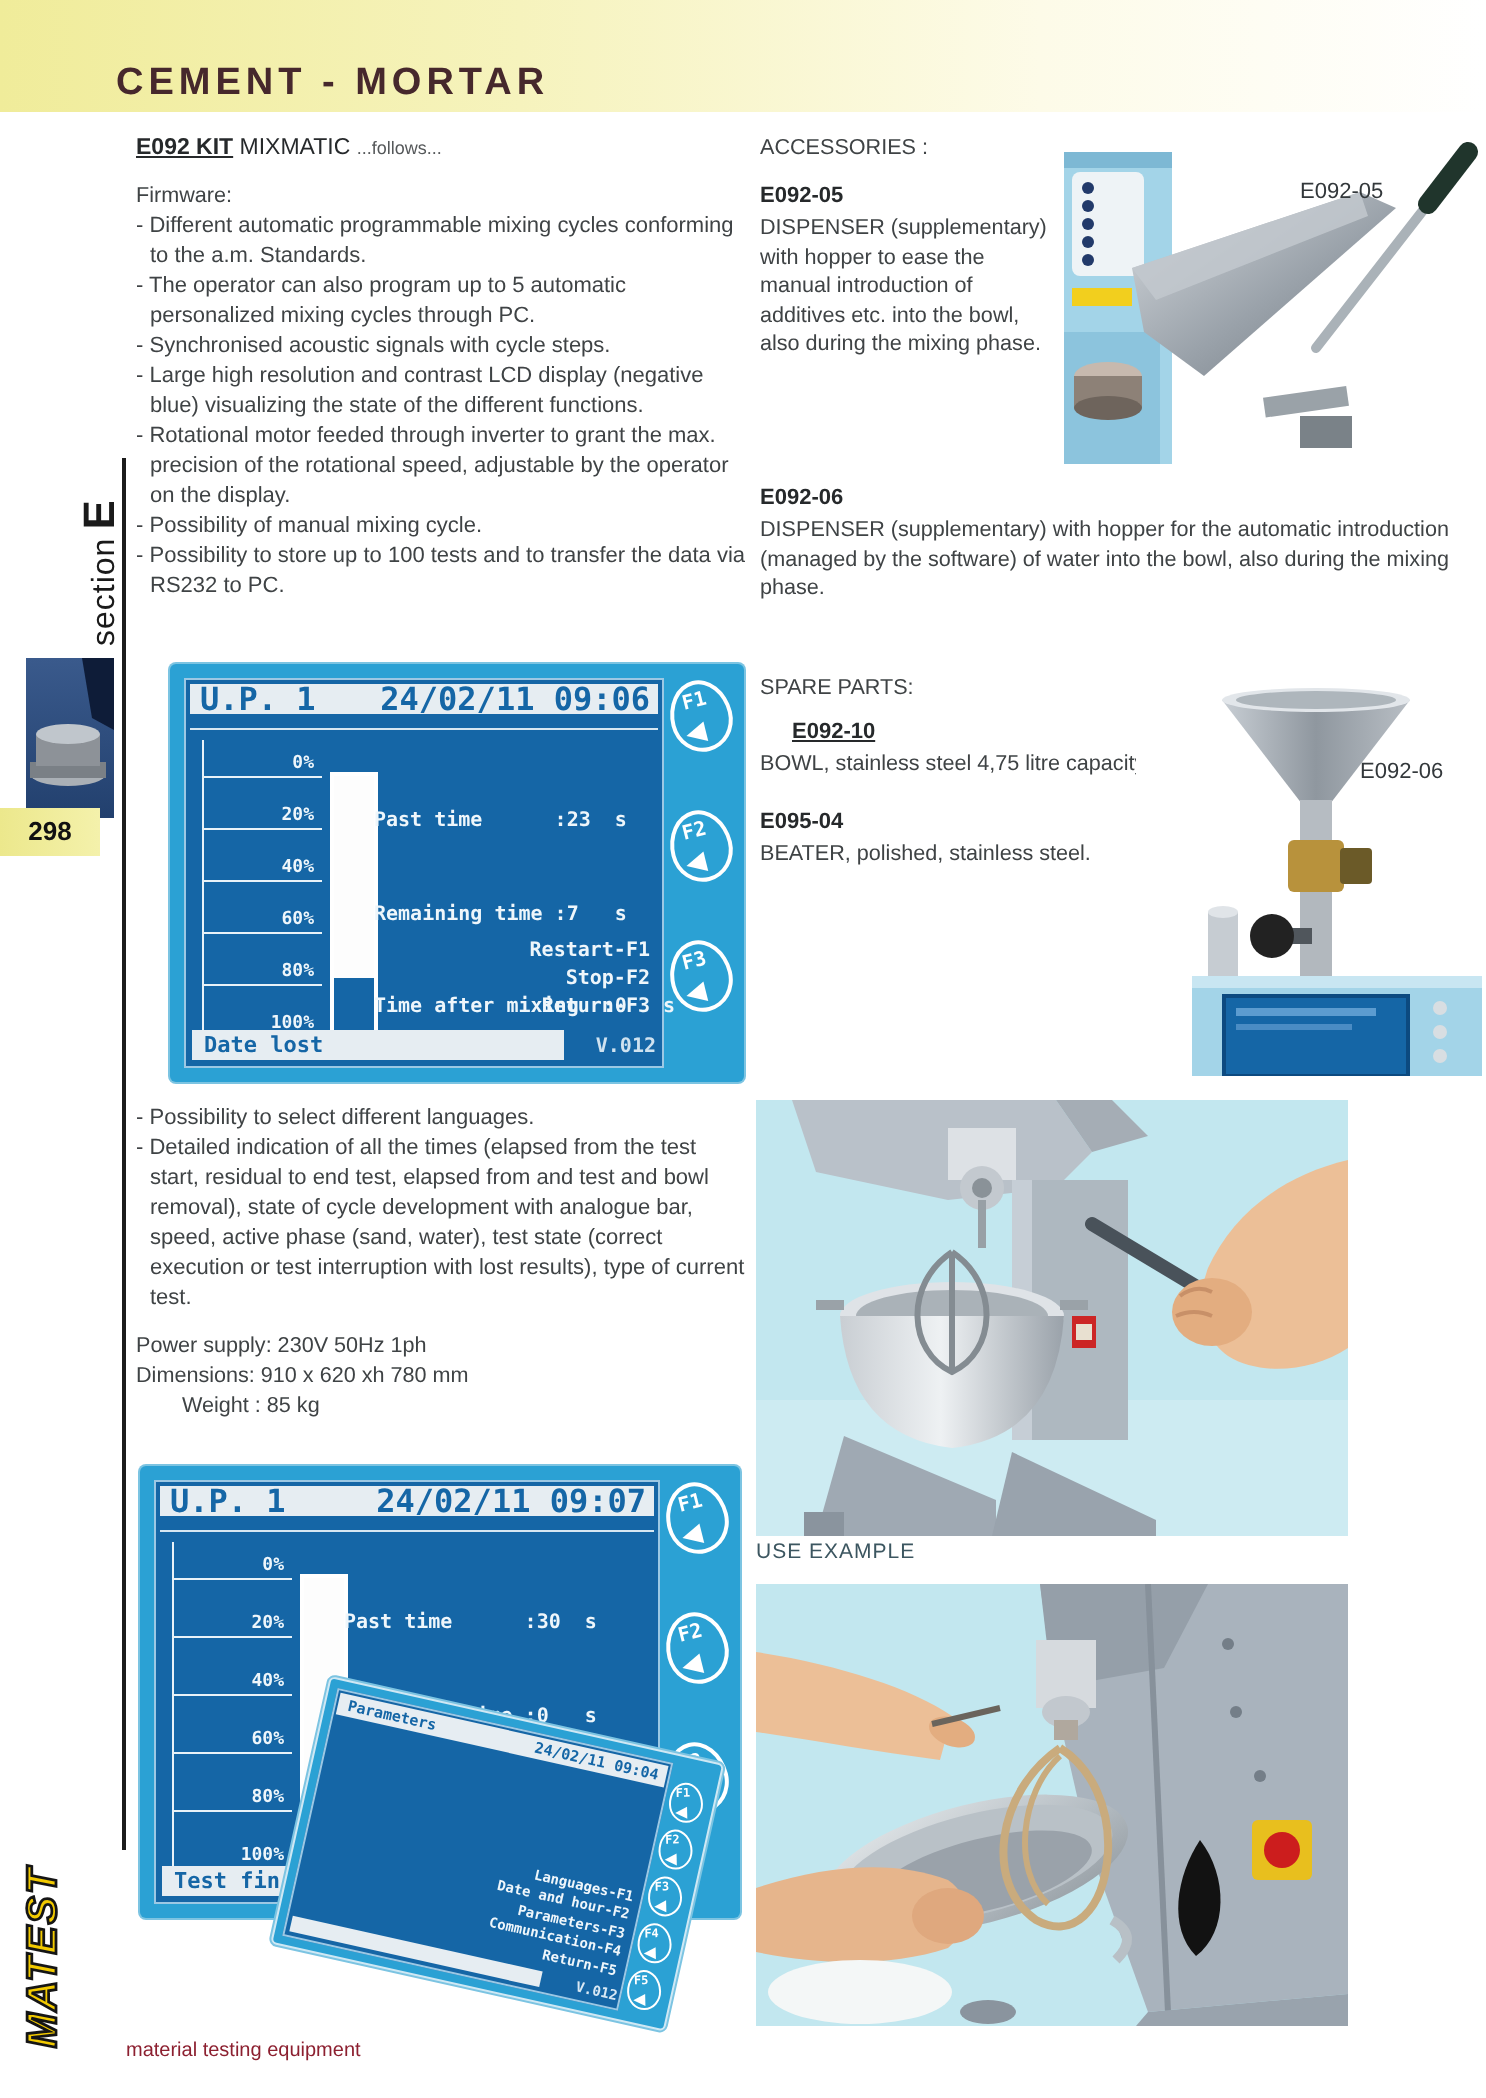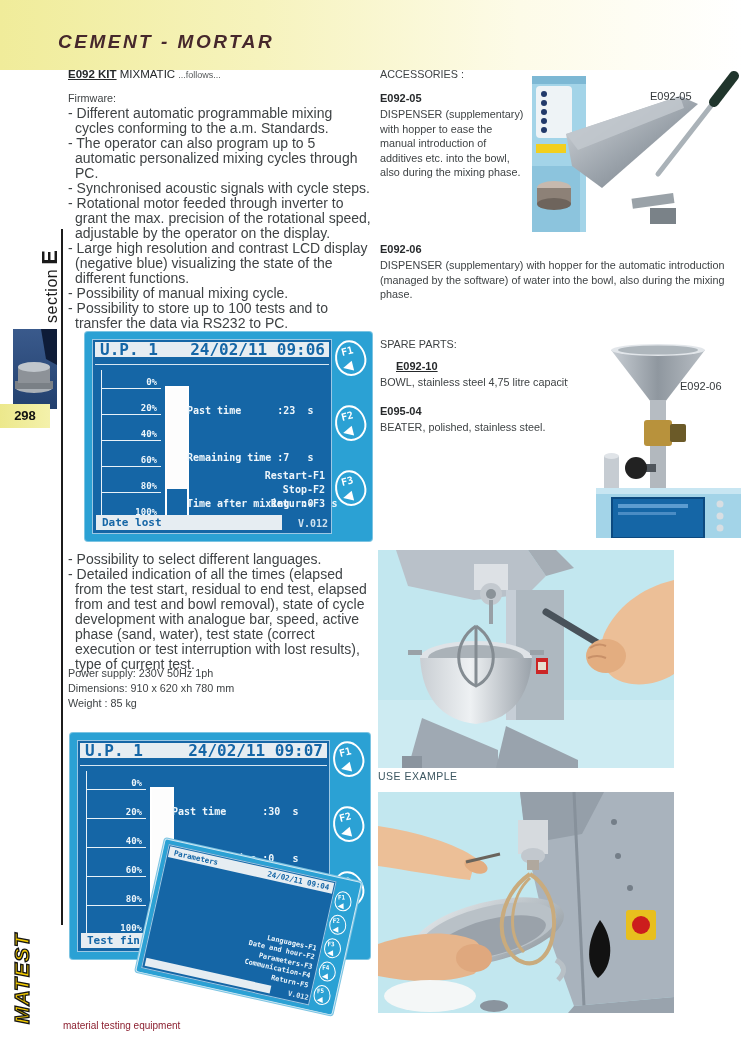--- a/index.html
+++ b/index.html
@@ -1,22 +1,22 @@
 <!DOCTYPE html>
 <html><head>
 <meta charset="utf-8">
 <style>
   html,body{margin:0;padding:0;background:#fff;}
   .page{position:relative;width:743px;height:1049px;background:#fff;overflow:hidden;
         font-family:"Liberation Sans",sans-serif;color:#3f4345;}
   .abs{position:absolute;}
 
   
-  .topbar{position:absolute;left:0;top:0;width:743px;height:70px;
-          background:linear-gradient(to right,#f0ec9a 0%,#f6f3bd 35%,#fdfbe8 70%,#ffffff 100%);font-style:italic;}
+  .topbar{position:absolute;left:0;top:0;width:743px;height:56px;
+          background:linear-gradient(to right,#f0ec9a 0%,#f6f3bd 35%,#fdfbe8 70%,#ffffff 100%);}
   .page-title{position:absolute;left:58px;top:31px;font-size:19px;font-weight:700;
               letter-spacing:2.5px;color:#46282c;}
 
   
   .section-label{position:absolute;left:37px;top:323px;transform:rotate(-90deg);
                  transform-origin:0 0;white-space:nowrap;font-size:16px;color:#1a1a1a;letter-spacing:.5px;}
   .section-label .sec-e{font-size:22px;font-weight:700;margin-left:4px;}
   .vline{position:absolute;left:61px;top:229px;width:2px;height:696px;background:#1c1c1c;}
   .thumb{position:absolute;left:13px;top:329px;width:44px;height:80px;}
   .pagenum{position:absolute;left:0;top:404px;width:50px;height:24px;line-height:24px;
@@ -26,21 +26,21 @@
         white-space:nowrap;font-size:21px;font-weight:900;font-style:italic;letter-spacing:1px;
         color:#f2ca00;-webkit-text-stroke:1.4px #151515;}
   .footer-text{position:absolute;left:63px;top:1020px;font-size:10px;color:#8c2030;}
 
   
   .prod-head{position:absolute;left:68px;top:68px;font-size:11.5px;color:#26292b;}
   .prod-head .code{font-weight:700;text-decoration:underline;}
   .prod-head .follows{font-size:9px;color:#55585a;}
   .small-label{font-size:10.8px;color:#3f4345;}
   .blist{position:absolute;margin:0;padding:0;list-style:none;width:306px;
-         font-size:14px;line-height:15px;color:#3f4345;}
+         font-size:11px;line-height:15px;color:#3f4345;}
   .blist li{text-indent:-7px;padding-left:7px;}
   .blist li::before{content:"- ";}
   .spec-line{position:absolute;left:68px;font-size:10.8px;line-height:15px;color:#3f4345;}
 
   .rc-label{position:absolute;font-size:10.8px;color:#3f4345;}
   .rc-code{position:absolute;font-size:11px;font-weight:700;color:#26292b;}
   .rc-desc{position:absolute;font-size:10.8px;line-height:14.5px;color:#3f4345;}
   .photo-label{position:absolute;font-size:11px;color:#33383b;}
   .use-example{position:absolute;left:378px;top:770px;font-size:10.5px;color:#3c5660;letter-spacing:.5px;}
 
@@ -135,22 +135,22 @@
     <span>MIXMATIC</span>
     <span class="follows">...follows...</span>
   </div>
 
   <div class="small-label abs" style="left:68px;top:92px;">Firmware:</div>
 
   <ul class="blist" style="left:68px;top:106px;">
     <li>Different automatic programmable mixing cycles conforming to the a.m. Standards.</li>
     <li>The operator can also program up to 5 automatic personalized mixing cycles through PC.</li>
     <li>Synchronised acoustic signals with cycle steps.</li>
+    <li>Large high resolution and contrast LCD display (negative blue) visualizing the state of the different functions.</li>
     <li>Rotational motor feeded through inverter to grant the max. precision of the rotational speed, adjustable by the operator on the display.</li>
-    <li>Large high resolution and contrast LCD display (negative blue) visualizing the state of the different functions.</li>
     <li>Possibility of manual mixing cycle.</li>
     <li>Possibility to store up to 100 tests and to transfer the data via RS232 to PC.</li>
   </ul>
 
   <div class="lcd" style="left:85px;top:332px;width:287px;height:209px;">
     <div class="lcd-inner">
       <div class="lcd-head">
         <span class="t">U.P. 1</span>
         <span class="d">24/02/11 09:06</span>
       </div>
@@ -194,21 +194,21 @@
         </div>
     </div>
   </div>
 
   <ul class="blist" style="left:68px;top:552px;">
     <li>Possibility to select different languages.</li>
     <li>Detailed indication of all the times (elapsed from the test start, residual to end test, elapsed from and test and bowl removal), state of cycle development with analogue bar, speed, active phase (sand, water), test state (correct execution or test interruption with lost results), type of current test.</li>
   </ul>
   <div class="spec-line" style="top:666px;">Power supply: 230V 50Hz 1ph</div>
   <div class="spec-line" style="top:681px;">Dimensions: 910 x 620 xh 780 mm</div>
-  <div class="spec-line" style="top:696px;">Weight : 85 kg</div>
+  <div class="spec-line" style="top:696px;margin-left:23px;">Weight : 85 kg</div>
 
   <div class="lcd" style="left:70px;top:733px;width:300px;height:226px;">
     <div class="lcd-inner">
       <div class="lcd-head">
         <span class="t">U.P. 1</span>
         <span class="d">24/02/11 09:07</span>
       </div>
       <div class="lcd-rule"></div>
       <div class="gauge" style="height:166px;">
         <div class="srow" style="top:0;">0%</div>

